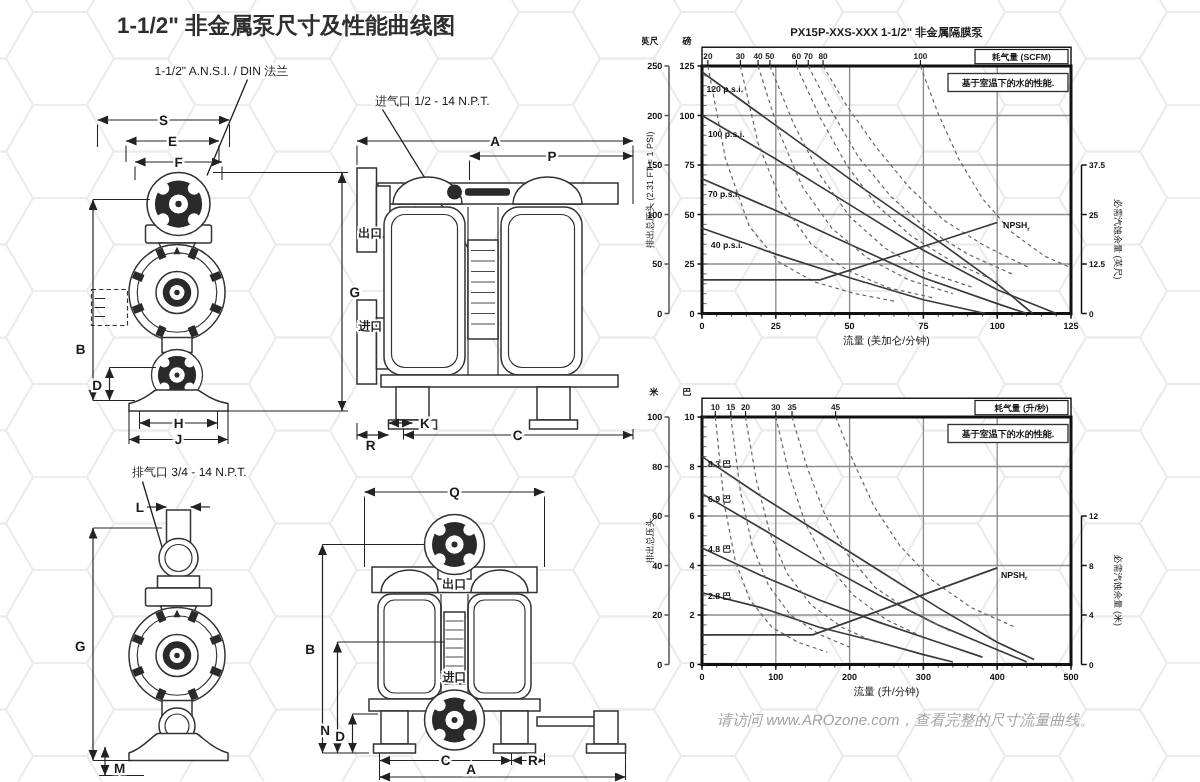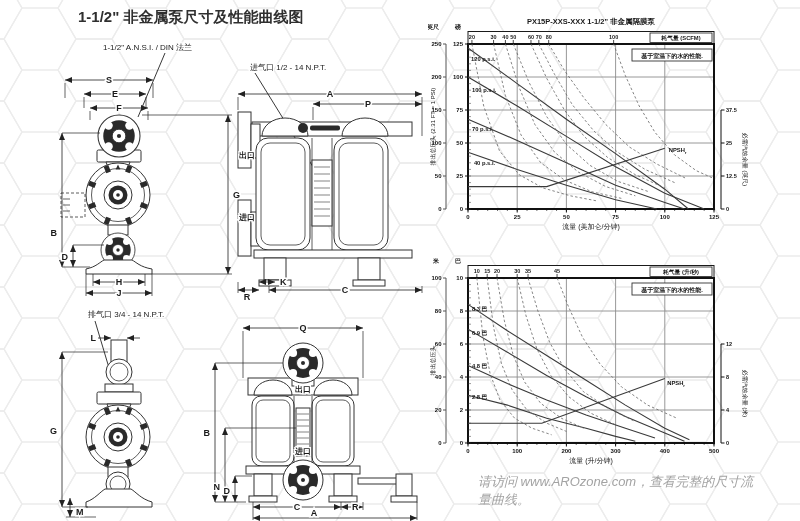--- a/index.html
+++ b/index.html
@@ -1,20 +1,20 @@
 <!DOCTYPE html>
 <html><head>
 <meta charset="utf-8">
 <style>
   html,body{margin:0;padding:0;}
   body{width:800px;height:521px;position:relative;background:#fff;overflow:hidden;
        font-family:"Liberation Sans",sans-serif;}
   .bg{position:absolute;left:0;top:0;z-index:0;}
   #title{position:absolute;left:78px;top:8px;font-size:15px;font-weight:bold;color:#2f2f2f;z-index:3;}
-  #footer{position:absolute;left:478px;top:473px;width:280px;font-size:13px;font-style:italic;color:#a3a3a3;z-index:3;}
+  #footer{position:absolute;left:478px;top:473px;width:280px;font-size:10px;font-style:italic;color:#a3a3a3;z-index:3;}
   svg{position:absolute;z-index:2;}
   svg text{font-family:"Liberation Sans",sans-serif;}
   #draw{left:0;top:40px;}
   #chart1{left:428px;top:14px;}
   #chart2{left:428px;top:256px;}
   .oline{stroke:#333;stroke-width:1;fill:#fff;}
   .oline2{stroke:#333;stroke-width:0.8;fill:none;}
   .dark{fill:#2a2a2a;stroke:none;}
   .dimln{stroke:#222;stroke-width:0.8;fill:none;}
   .extln{stroke:#222;stroke-width:0.7;}

